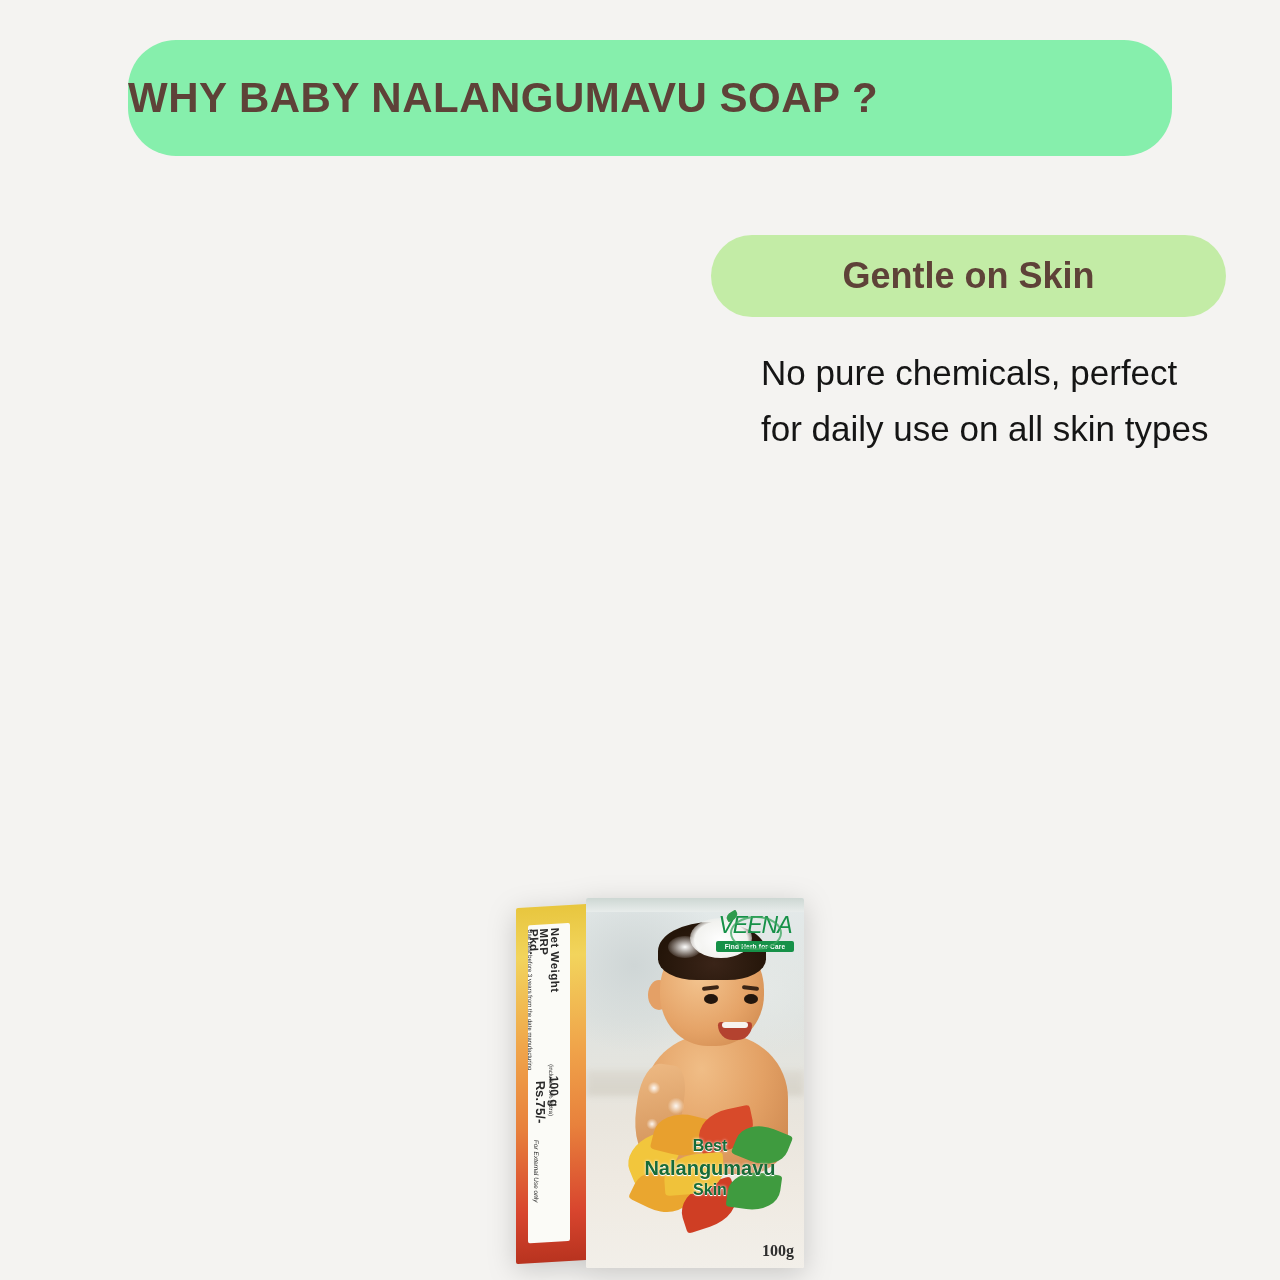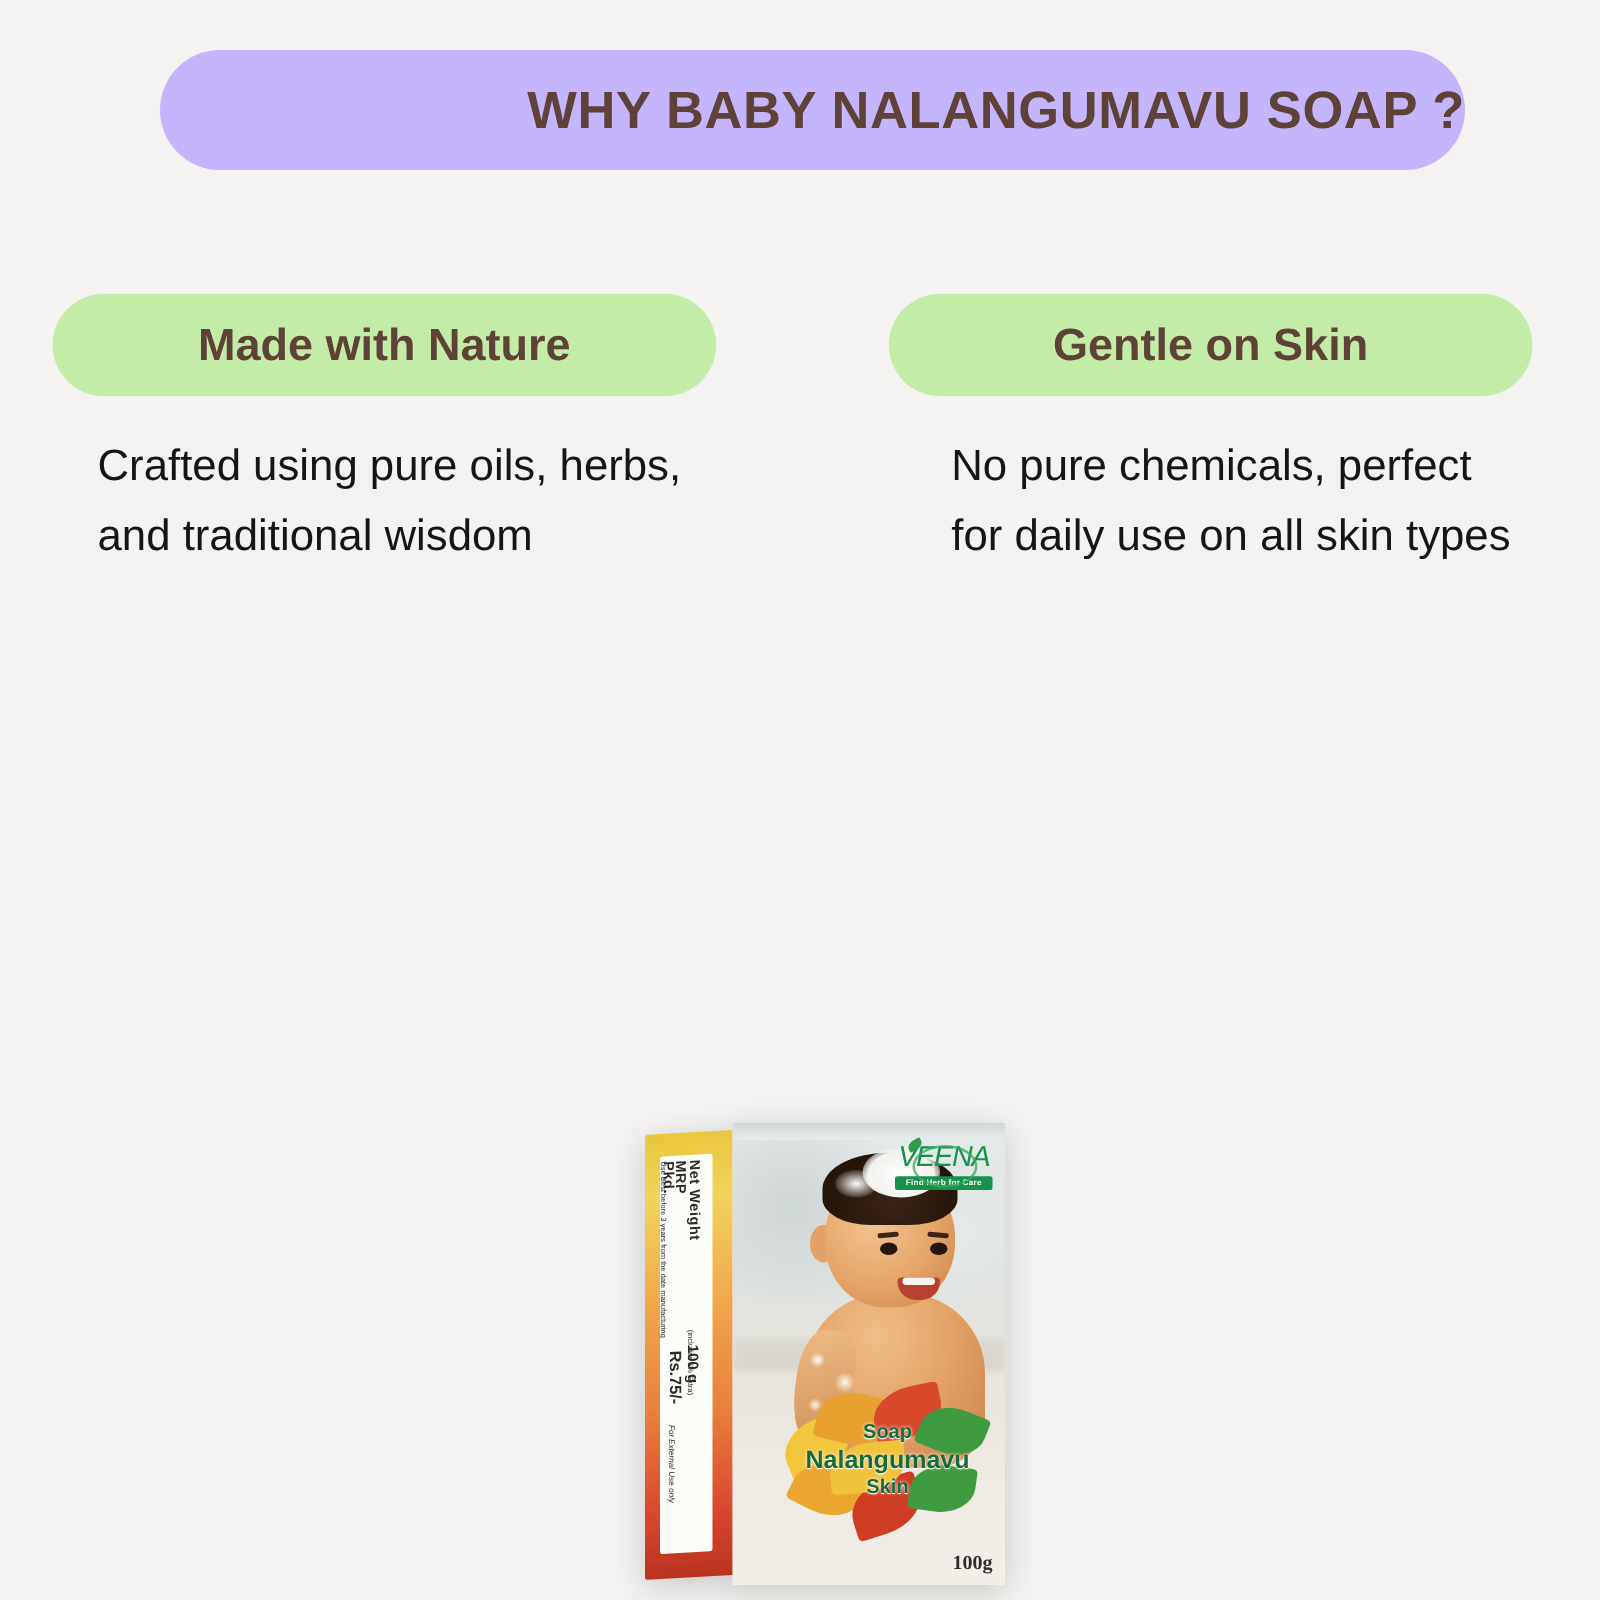--- a/index.html
+++ b/index.html
@@ -7,24 +7,24 @@
     width:1280px; height:1280px;
     background:#f4f3f1;
     font-family:"Liberation Sans", sans-serif;
     overflow:hidden;
   }
   #page { position:relative; width:1280px; height:1280px; background:#f4f3f1; }
 
   
   .header-pill {
     position:absolute; left:128px; top:40px;
-    width:1044px; height:96px;
-    background:#c4b5fd;
+    width:1044px; height:116px;
+    background:#86efac;
     border-radius:48px;
-    display:flex; align-items:center; justify-content:flex-end;
+    display:flex; align-items:center; justify-content:flex-start;
   }
   .header-title {
     font-size:42px; font-weight:bold;
     letter-spacing:0.5px;
     color:#5e4238;
     text-align:center;
     white-space:nowrap;
   }
 
   
@@ -243,26 +243,20 @@
 </style>
 </head>
 <body>
 
 <div id="page">
 
   <div class="header-pill">
     <div class="header-title">WHY BABY NALANGUMAVU SOAP ?</div>
   </div>
 
-  <div class="feature col-left row-1">
-    <div class="feat-pill green">
-      <span class="feat-title">Made with Nature</span>
-    </div>
-    <div class="feat-body">Crafted using pure oils, herbs, and traditional wisdom</div>
-  </div>
 
   <div class="feature col-right row-1">
     <div class="feat-pill green">
       <span class="feat-title">Gentle on Skin</span>
     </div>
     <div class="feat-body">No pure chemicals, perfect for daily use on all skin types</div>
   </div>
 
 
 
@@ -307,21 +301,21 @@
         <div class="leaf-label">
           <div class="leaf" style="left:2px;  top:26px; width:56px; height:40px; background:#f2c63c; transform:rotate(-22deg);"></div>
           <div class="leaf" style="left:30px; top:4px;  width:58px; height:42px; background:#e8a02e; transform:rotate(14deg);"></div>
           <div class="leaf" style="left:74px; top:0px;  width:56px; height:40px; background:#d84a2a; transform:rotate(-12deg);"></div>
           <div class="leaf" style="left:112px;top:16px; width:52px; height:38px; background:#3f9b3f; transform:rotate(22deg);"></div>
           <div class="leaf" style="left:10px; top:62px; width:56px; height:40px; background:#eaa62f; transform:rotate(26deg);"></div>
           <div class="leaf" style="left:56px; top:74px; width:58px; height:42px; background:#cf3e24; transform:rotate(-18deg);"></div>
           <div class="leaf" style="left:104px;top:62px; width:52px; height:38px; background:#3f9b3f; transform:rotate(8deg);"></div>
           <div class="leaf" style="left:40px; top:44px; width:60px; height:40px; background:#f0c23a; transform:rotate(-4deg);"></div>
           <div class="leaf-text">
-            <div>Soap</div>
+            <div>Best</div>
             <div class="l2">Nalangumavu</div>
             <div>Skin</div>
           </div>
         </div>
 
         <div class="weight-badge">100g</div>
 
         <div class="brand">
           <div class="brand-ring"></div>
           <div class="brand-leaf"></div>

